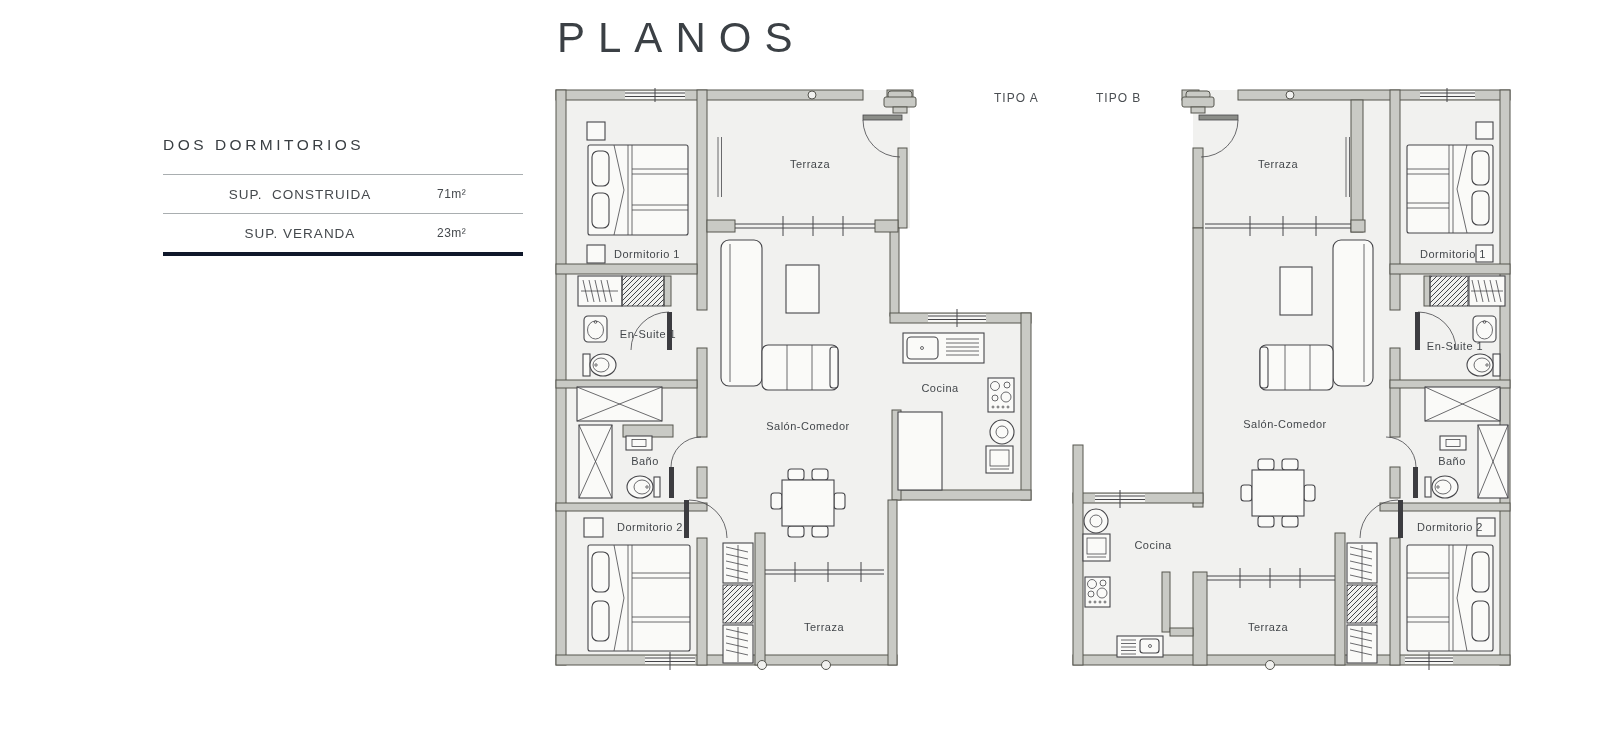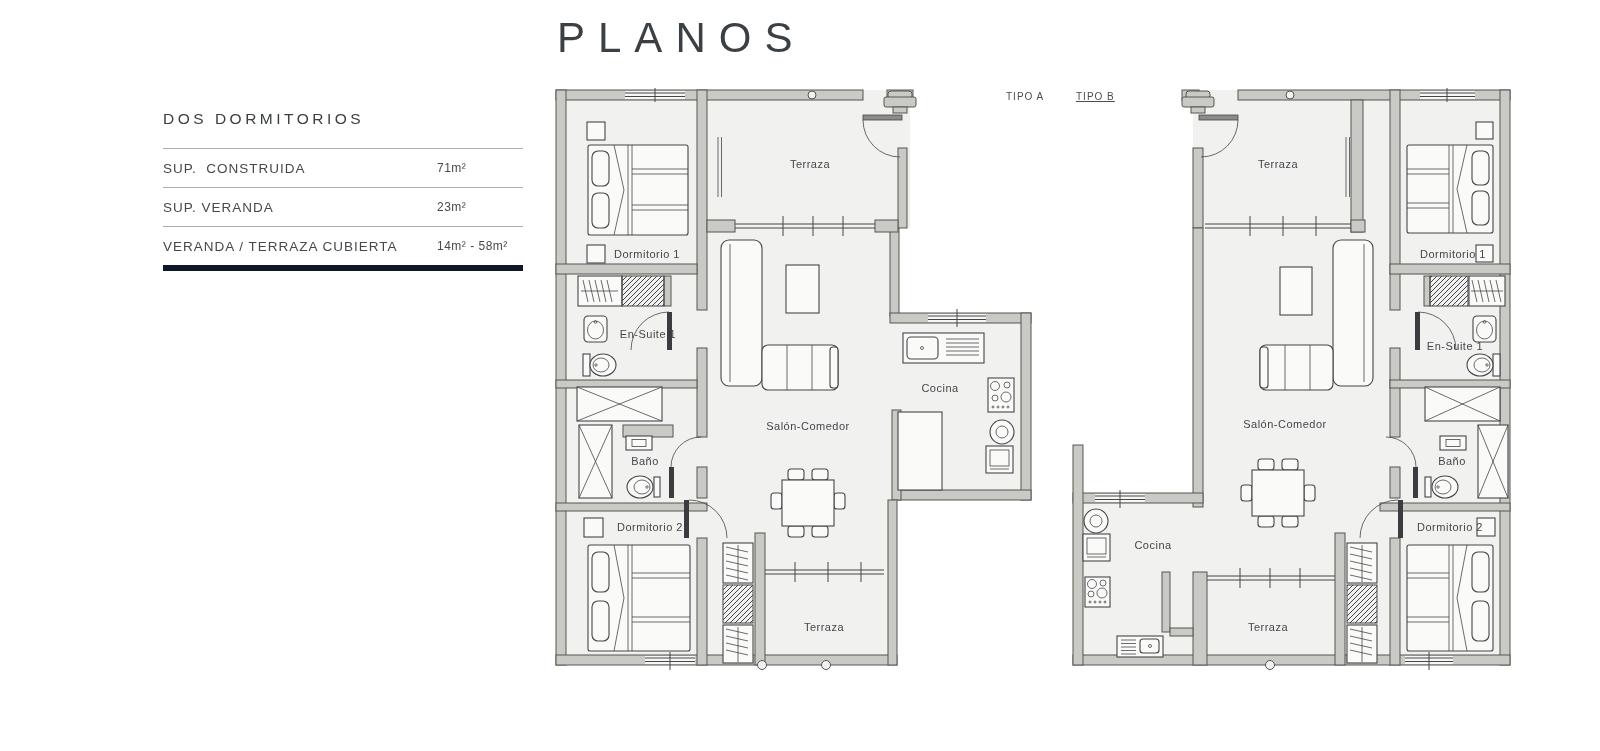--- a/index.html
+++ b/index.html
@@ -2,29 +2,29 @@
 <html><head>
 <meta charset="utf-8">
 <style>
   html,body{margin:0;padding:0;background:#fff;}
   #stage{position:relative;width:1600px;height:751px;background:#ffffff;overflow:hidden;
          font-family:"Liberation Sans", sans-serif;color:#43474b;}
   
   #title{position:absolute;left:557px;top:14px;font-size:42px;font-weight:300;
          letter-spacing:13px;color:#3b4045;}
   
-  #specs{position:absolute;left:163px;top:110px;width:360px;}
+  #specs{position:absolute;left:163px;top:136px;width:360px;}
   #specs .heading{font-size:15.5px;letter-spacing:3.5px;font-weight:500;color:#393e42;margin:0 0 20px 0;}
-  #specs .rows{border-bottom:6px solid #0f172a;}
+  #specs .rows{border-bottom:4px solid #0f172a;text-align:center;}
   #specs .row{display:flex;align-items:center;height:38px;border-top:1px solid #a9aeb0;}
   #specs .row .lbl{flex:0 0 274px;font-size:13.5px;letter-spacing:1px;color:#45494d;white-space:pre;}
   #specs .row .val{font-size:12px;letter-spacing:0.5px;color:#45494d;}
   
-  .type-label{position:absolute;top:91px;font-size:10px;letter-spacing:1px;color:#4a4e52;margin-left:12px;}
-  #type-a{left:994px;} #type-b{left:1064px;text-decoration:underline;}
+  .type-label{position:absolute;top:91px;font-size:12px;letter-spacing:1px;color:#4a4e52;}
+  #type-a{left:994px;} #type-b{left:1096px;}
   
   .plan{position:absolute;top:88px;width:485px;height:590px;}
   #plan-a{left:550px;} #plan-b{left:1055px;}
   .wall{fill:#c9cac5;stroke:#56564f;stroke-width:1;}
   .fl{fill:#f1f1ef;stroke:none;}
   .fur{fill:#fafaf8;stroke:#46464a;stroke-width:1.1;}
   .ln{stroke:#46464a;stroke-width:1;fill:none;}
   .lnt{stroke:#46464a;stroke-width:0.8;fill:none;}
   .wht{fill:#f7f7f5;stroke:none;}
   .leaf{fill:#8b8d88;stroke:#46464a;stroke-width:0.8;}
@@ -44,24 +44,20 @@
     <div class="heading">DOS DORMITORIOS</div>
     <div class="rows">
       <div class="row">
         <span class="lbl">SUP.  CONSTRUIDA</span>
         <span class="val">71m²</span>
       </div>
       <div class="row">
         <span class="lbl">SUP. VERANDA</span>
         <span class="val">23m²</span>
       </div>
-      <div class="row">
-        <span class="lbl">VERANDA / TERRAZA CUBIERTA</span>
-        <span class="val">14m² - 58m²</span>
-      </div>
     </div>
   </div>
 
   <div id="type-a" class="type-label">TIPO A</div>
   <div id="type-b" class="type-label">TIPO B</div>
 
   <svg id="plan-a" class="plan" viewBox="0 0 485 590">
     <defs>
       <pattern id="hpA" patternUnits="userSpaceOnUse" width="5" height="5">
         <path d="M0,5 L5,0" stroke="#43454a" stroke-width="1"></path>

